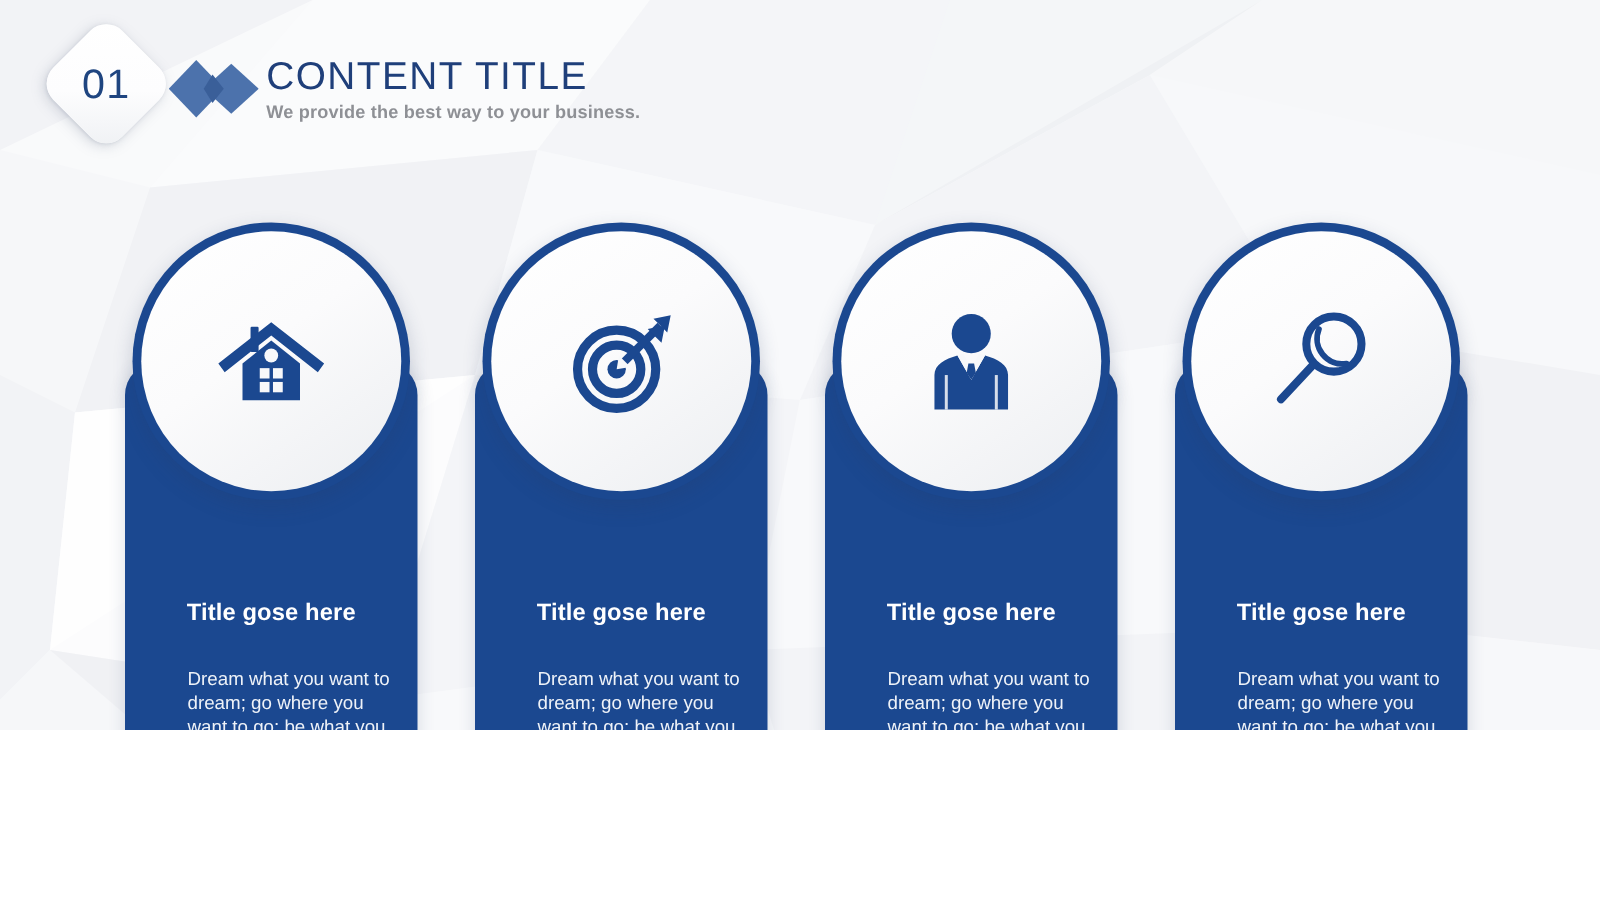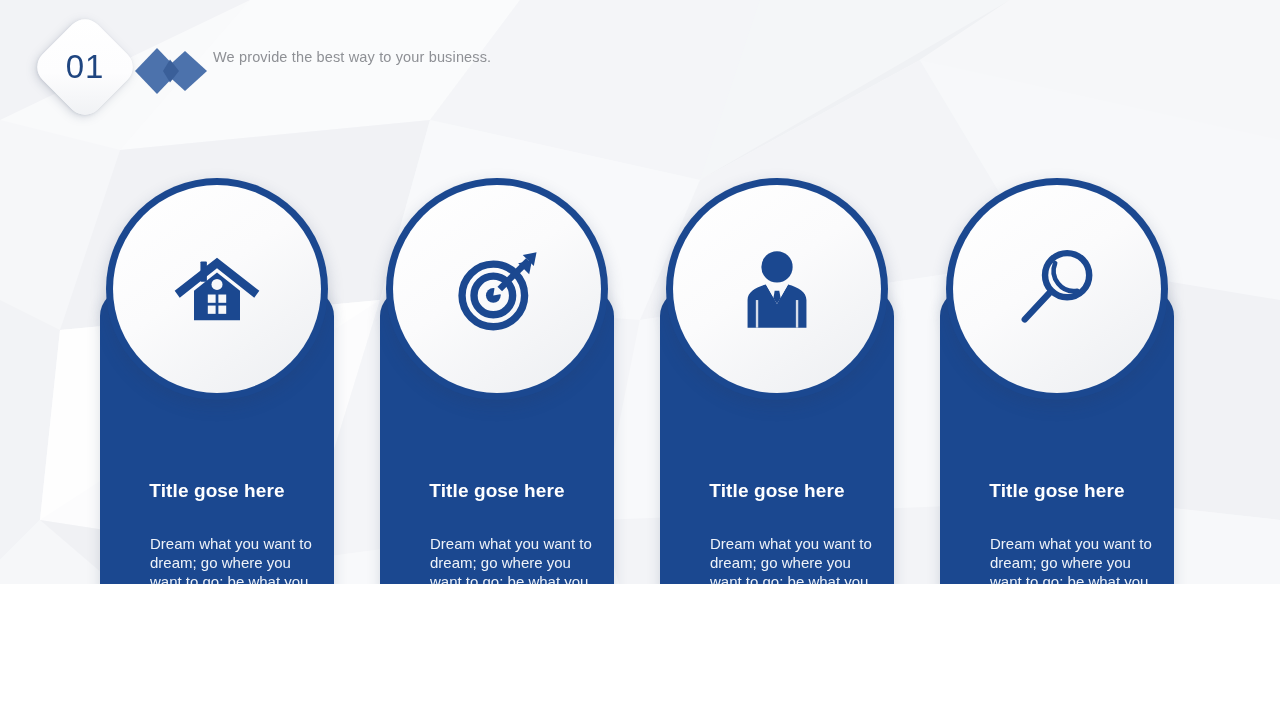--- a/index.html
+++ b/index.html
@@ -35,21 +35,21 @@
   }
 
   #logo-diamonds { position:absolute; left:135px; top:46px; width:72px; height:50px; }
 
   #title-block { position:absolute; left:213px; top:44px; }
   #page-title {
     font-size:31px; font-weight:400; letter-spacing:1.2px;
     color:#1f3f7a; line-height:1.08; white-space:nowrap;
   }
   #page-subtitle {
-    margin-top:5px; font-size:14.5px; font-weight:400;
+    margin-top:5px; font-size:14.5px; font-weight:700;
     color:#8e9095; letter-spacing:.15px; white-space:nowrap;
   }
 
   
   .card { position:absolute; top:290px; width:234px; height:430px; }
   .card-panel {
     position:absolute; left:0; top:0; width:234px; height:430px;
     background:#1b4890;
     border-radius:26px 26px 0 0;
     box-shadow:0 2px 14px rgba(40,60,100,.16);
@@ -120,20 +120,21 @@
     <div id="badge-number"></div>
     <div id="badge-number-label">01</div>
 
     <svg id="logo-diamonds" viewBox="0 0 72 50">
       <polygon points="22,2 44,25 22,48 0,25" fill="#4c72ac"></polygon>
       <polygon points="50,5 72,25 50,45 28,25" fill="#4c72ac"></polygon>
       <polygon points="35,13.6 44,25 35,36.4 28,25" fill="#3a5f99"></polygon>
     </svg>
 
     <div id="title-block">
+      <div id="page-title">CONTENT TITLE</div>
       <div id="page-subtitle">We provide the best way to  your business.</div>
     </div>
   </div>
 
   <div class="card" style="left:100px;">
     <div class="card-panel"></div>
     <div class="card-circle">
       <div class="card-circle-inner">
         <svg class="card-icon" viewBox="0 0 100 100">
           <g fill="#1b4890">

